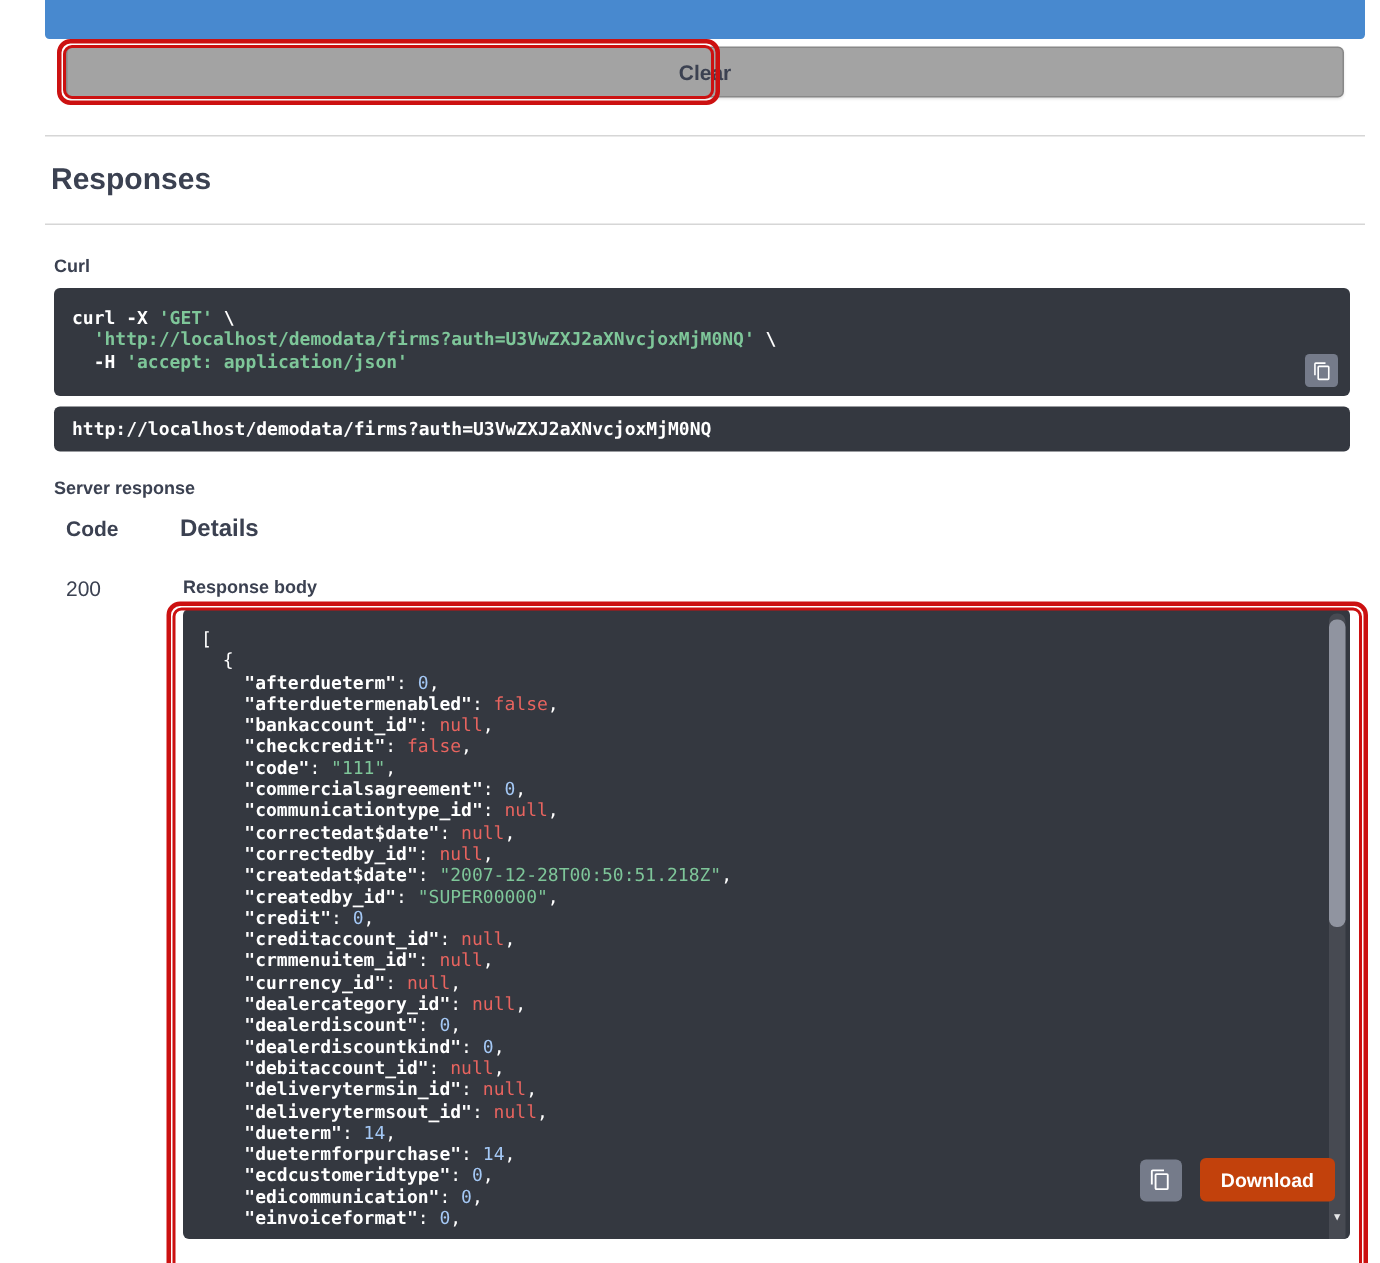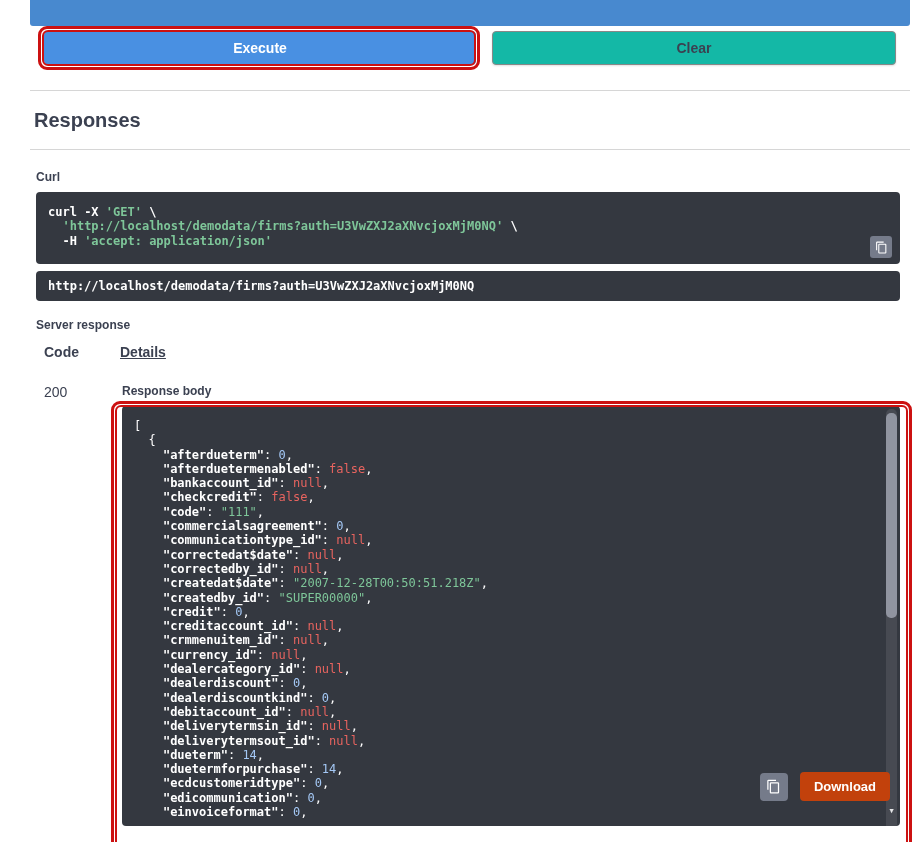--- a/index.html
+++ b/index.html
@@ -8,21 +8,21 @@
   .page { position:relative; width:920px; height:842px; overflow:hidden; }
   .container { position:absolute; left:30px; top:0; width:880px; }
 
   .top-bar { height:26px; margin-top:0; background:#4889cf; border-radius:0 0 3px 3px; }
 
   .btn-row { display:flex; gap:16px; padding:0 14px; margin-top:5px; }
   .btn { height:34px; border-radius:4px; font-weight:bold; font-size:14px;
          display:flex; align-items:center; justify-content:center; cursor:pointer;
          font-family:"Liberation Sans", sans-serif; }
   .btn-execute { width:432px; background:#4990e2; border:1px solid #4990e2; color:#fff; }
-  .btn-clear { flex:1; background:#14b8a6; border:1px solid #888; color:#3b4151;
+  .btn-clear { flex:1; background:#a3a3a3; border:1px solid #888; color:#3b4151;
                box-shadow:0 1px 2px rgba(0,0,0,.12); }
 
   .divider { height:1px; background:#d6d6d6; margin-top:25px; }
 
   .responses-header { padding:18px 4px 17px 4px; border-bottom:1px solid #d6d6d6; }
   .responses-header span { font-size:20px; font-weight:700; color:#3b4151; }
 
   .responses-inner { padding:20px 10px 0 6px; }
   .sec-label { font-size:12px; font-weight:600; color:#3b4151; }
 
@@ -33,21 +33,21 @@
 
   .curl-block { margin-top:8px; height:72px; padding:13px 12px; font-weight:600; }
   .url-block  { margin-top:7px; height:30px; padding:8px 12px; font-weight:600; line-height:14px; }
 
   .label-request { margin-top:15px; }
   .label-server  { margin-top:17px; }
 
   .resp-table { display:grid; grid-template-columns:84px 1fr; margin-top:12px; }
   .th { height:30px; display:flex; align-items:flex-start; }
   .th.code-th { padding-left:8px; font-size:14px; font-weight:600; }
-  .th.details-th { font-size:14px; font-weight:600;text-decoration:underline; }
+  .th.details-th { font-size:16px; font-weight:600; }
   .td.code-td { padding:10px 0 0 8px; font-size:14px; color:#3b4151; }
   .td.details-td { padding-top:10px; padding-left:2px; }
 
   .response-block { margin-top:8px; height:420px; padding:13px 12px; }
 
   .tok-plain { color:#ffffff; }
   .tok-cmd   { color:#ffffff; font-weight:bold; }
   .tok-key   { color:#ffffff; font-weight:bold; }
   .tok-str   { color:#7ec699; }
   .tok-num   { color:#a4c8f5; }
@@ -79,21 +79,20 @@
 </style>
 </head>
 <body>
 
 <div class="page">
   <div class="container">
 
     <div class="top-bar"></div>
 
     <div class="btn-row">
-      <button class="btn btn-execute">Execute</button>
       <button class="btn btn-clear">Clear</button>
     </div>
 
     <div class="divider"></div>
 
     <div class="responses-header">
       <span>Responses</span>
     </div>
 
     <div class="responses-inner">

